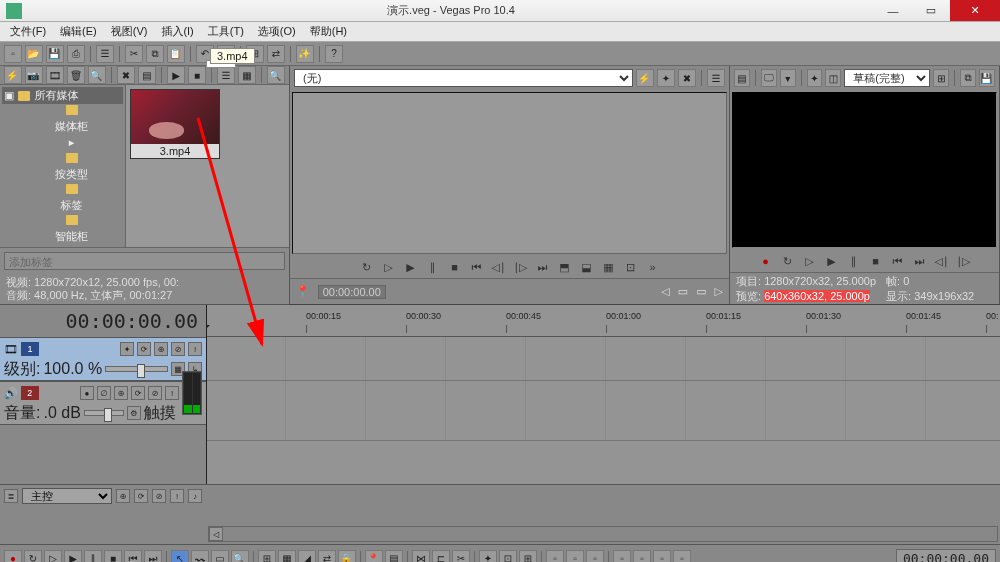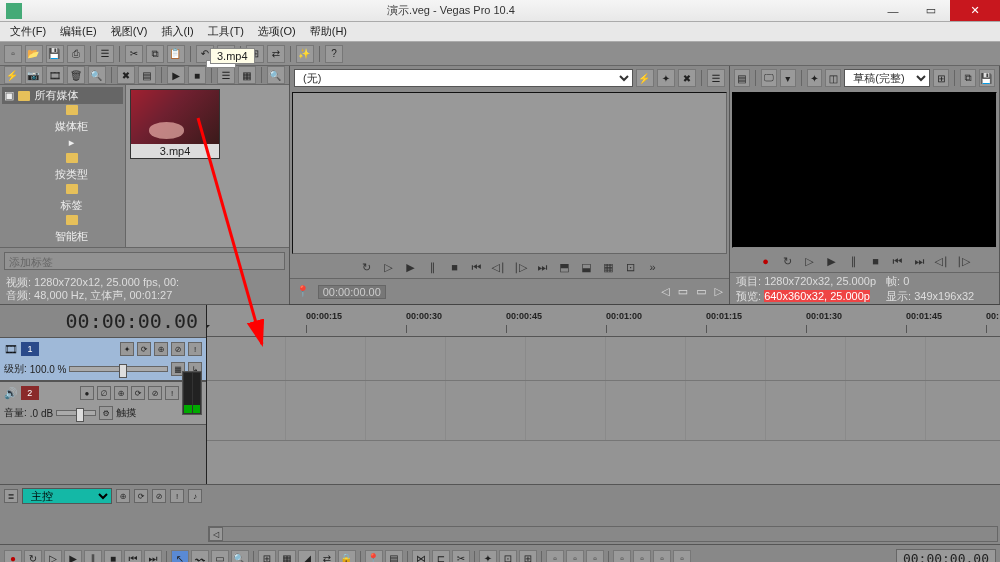--- a/index.html
+++ b/index.html
@@ -59,33 +59,33 @@
 .track-head { height:44px; border-top:1px solid #555; border-bottom:1px solid #555; display:flex; flex-direction:column; padding:2px 4px; gap:2px;}
 .track-video{background:#9fb9d8;}
 .track-audio{background:#9a9a9a;}
 .th-row{display:flex;align-items:center;gap:3px;height:18px;}
 .track-num{width:18px;height:14px;display:flex;align-items:center;justify-content:center;color:#fff;font-size:9px;}
 .tn-v{background:#2a4a8a;}
 .tn-a{background:#8a2a2a;}
 .slider{flex:1;height:6px;background:#aaa;border:1px solid #666;position:relative;}
 .slider::after{content:"";position:absolute;left:50%;top:-3px;width:6px;height:12px;background:#ddd;border:1px solid #555;}
 .th-btn{width:14px;height:14px;background:#999;border:1px solid #666;font-size:8px;display:flex;align-items:center;justify-content:center;color:#222;}
-.th-label{font-size:10px;color:#222;}
+.th-label{font-size:16px;color:#222;}
 .tl-right { flex:1; background:#949494; position:relative; overflow:hidden;}
-.ruler { height:32px; background:#949494; border-bottom:1px solid #555; position:relative;font-weight:bold;}
+.ruler { height:32px; background:#949494; border-bottom:1px solid #555; position:relative;}
 .rmark{position:absolute;top:6px;color:#222;font-size:9px;}
 .rmark::before{content:"";position:absolute;left:0;top:14px;width:1px;height:8px;background:#555;}
 .tracks{position:absolute;top:32px;left:0;right:0;bottom:0;}
 .track-lane{height:44px;border-bottom:1px solid #767676;background:repeating-linear-gradient(90deg,#949494 0,#949494 79px,#8a8a8a 79px,#8a8a8a 80px);}
 .cursor{position:absolute;left:0;top:0;bottom:0;width:1px;background:#222;}
 .cursor::before{content:"";position:absolute;left:-4px;top:20px;border:4px solid transparent;border-top-color:#222;}
 .lower { height:60px; background:#888; border-top:1px solid #555; display:flex;}
 .master{width:206px;padding:2px 4px;display:flex;flex-direction:column;gap:2px;}
 .master-row{display:flex;align-items:center;gap:4px;height:18px;}
-.master-sel{background:#14b8a6;border:1px solid #555;height:16px;flex:1;padding:0 4px;}
+.master-sel{background:#a3a3a3;border:1px solid #555;height:16px;flex:1;padding:0 4px;}
 .hscroll{flex:1;display:flex;flex-direction:column;justify-content:flex-end;padding:2px;}
 .bottom-tb{height:28px;background:#888;border-top:1px solid #555;display:flex;align-items:center;padding:0 4px;gap:2px;}
 .bottom-tb .tc-big{font-family:monospace;font-size:13px;color:#222;background:#999;border:1px solid #666;padding:1px 6px;margin-left:auto;}
 .meter{width:20px;height:44px;background:#333;border:1px solid #555;margin-left:auto;display:flex;gap:1px;padding:1px;}
 .meter div{flex:1;background:linear-gradient(to top,#0a0 0%,#0a0 20%,#222 20%);}
 svg.arrow-svg{position:absolute;left:0;top:0;pointer-events:none;z-index:30;}
 </style>
 </head>
 <body>
 

